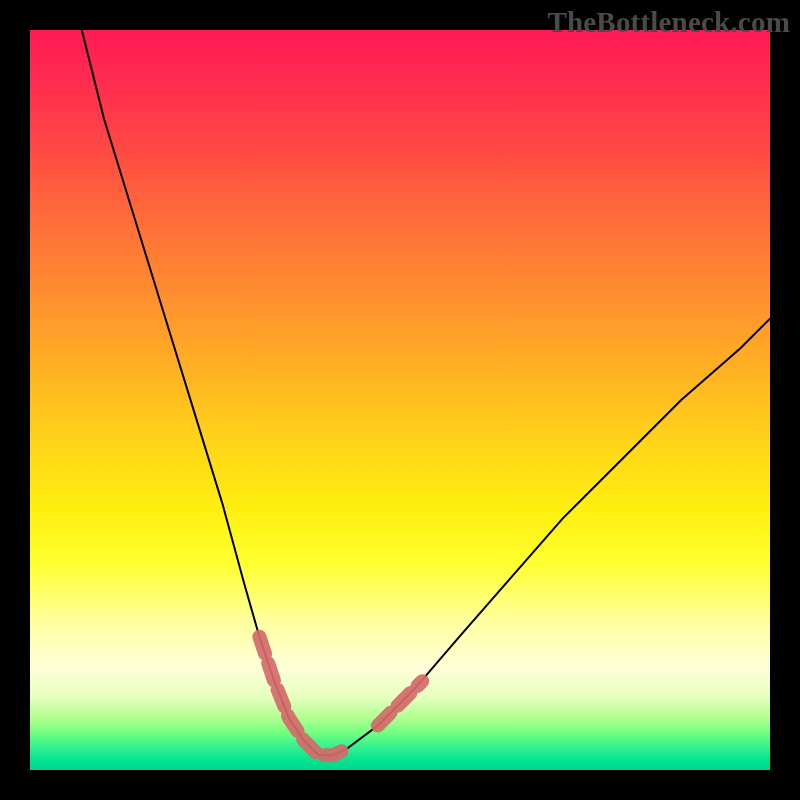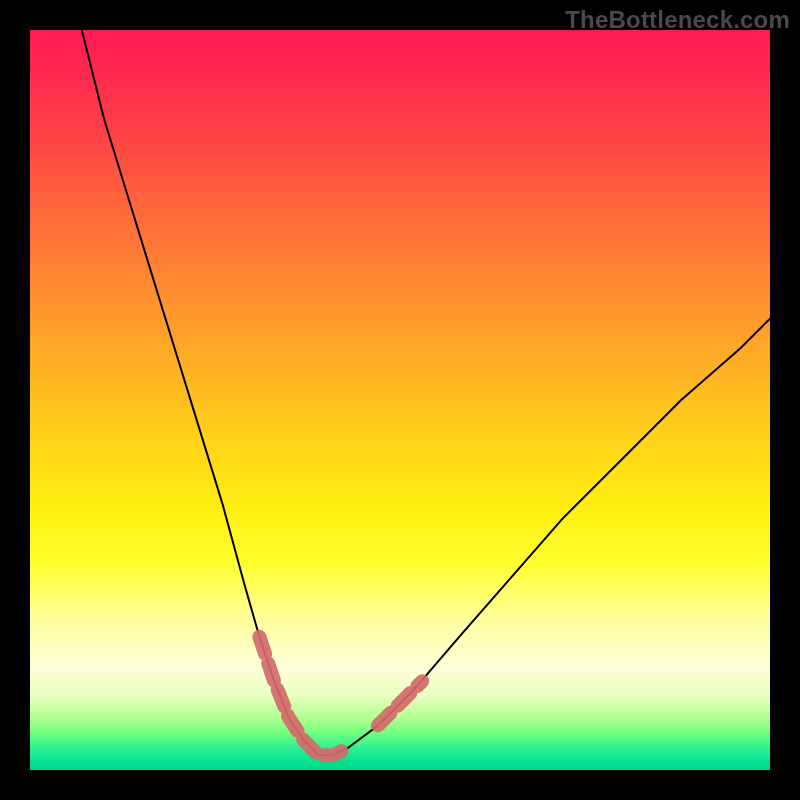--- a/index.html
+++ b/index.html
@@ -33,22 +33,22 @@
       #70ff80 95%,
       #30f090 97%,
       #00e090 99%,
       #00d888 100%
     );
   }
   .watermark {
     position: absolute;
     top: 6px;
     right: 10px;
-    font-family: Liberation Sans, sans-serif;
-    font-size: 24px;
+    font-family: Liberation Serif, serif;
+    font-size: 29px;
     font-weight: 600;
     color: #4a4a4a;
     letter-spacing: 0.2px;
   }
   svg.overlay {
     position: absolute;
     left: 0;
     top: 0;
     width: 740px;
     height: 740px;

